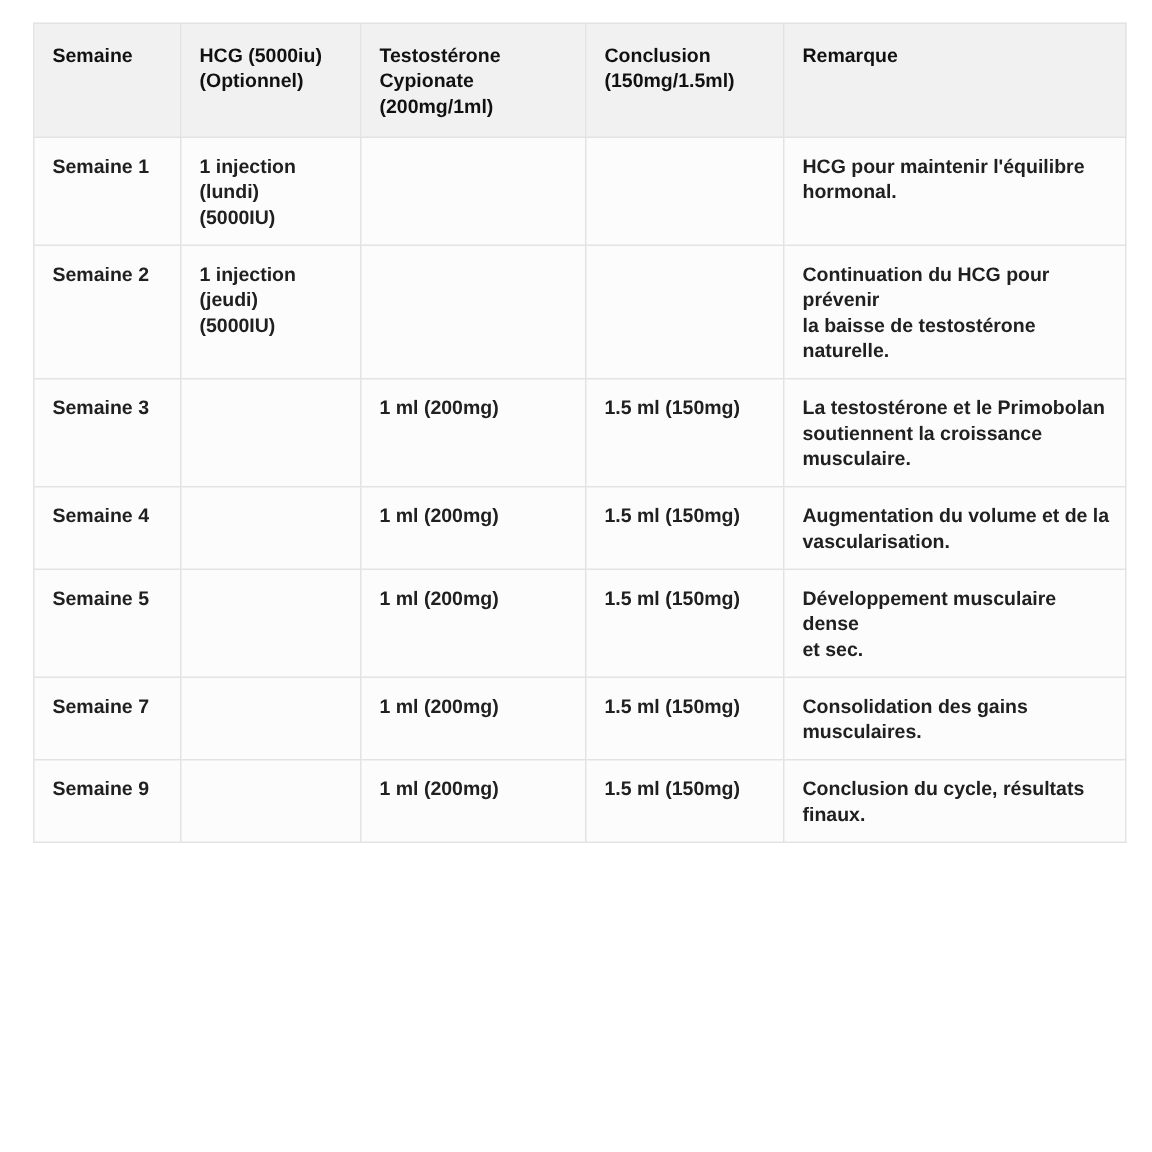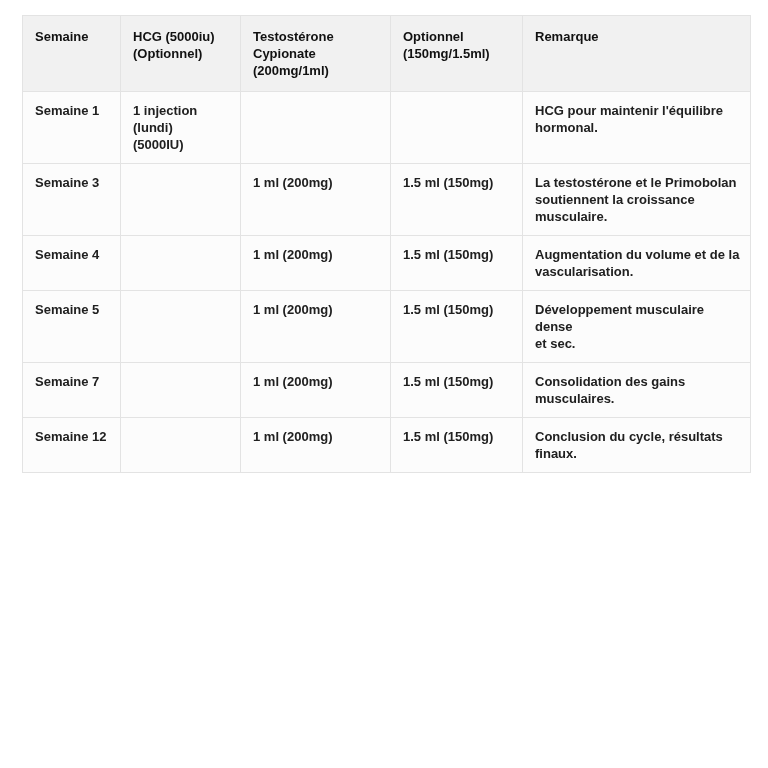--- a/index.html
+++ b/index.html
@@ -63,36 +63,45 @@
       <col class="c-remarque">
     </colgroup>
     <thead>
       <tr>
         <th>Semaine</th>
         <th>HCG (5000iu)
 (Optionnel)</th>
         <th>Testostérone
 Cypionate
 (200mg/1ml)</th>
-        <th>Optionnel
+        <th>Conclusion
 (150mg/1.5ml)</th>
         <th>Remarque</th>
       </tr>
     </thead>
     <tbody>
   <tr>
     <td>Semaine 1</td>
     <td>1 injection (lundi)
 (5000IU)</td>
     <td></td>
     <td></td>
     <td>HCG pour maintenir l'équilibre
 hormonal.</td>
   </tr>
 
+  <tr>
+    <td>Semaine 2</td>
+    <td>1 injection (jeudi)
+(5000IU)</td>
+    <td></td>
+    <td></td>
+    <td>Continuation du HCG pour prévenir
+la baisse de testostérone naturelle.</td>
+  </tr>
 
   <tr>
     <td>Semaine 3</td>
     <td></td>
     <td>1 ml (200mg)</td>
     <td>1.5 ml (150mg)</td>
     <td>La testostérone et le Primobolan
 soutiennent la croissance
 musculaire.</td>
   </tr>
@@ -123,21 +132,21 @@
     <td>1.5 ml (150mg)</td>
     <td>Consolidation des gains
 musculaires.</td>
   </tr>
 
 
 
 
 
   <tr>
-    <td>Semaine 12</td>
+    <td>Semaine 9</td>
     <td></td>
     <td>1 ml (200mg)</td>
     <td>1.5 ml (150mg)</td>
     <td>Conclusion du cycle, résultats
 finaux.</td>
   </tr>
 </tbody>
   </table>
 </div>
 

